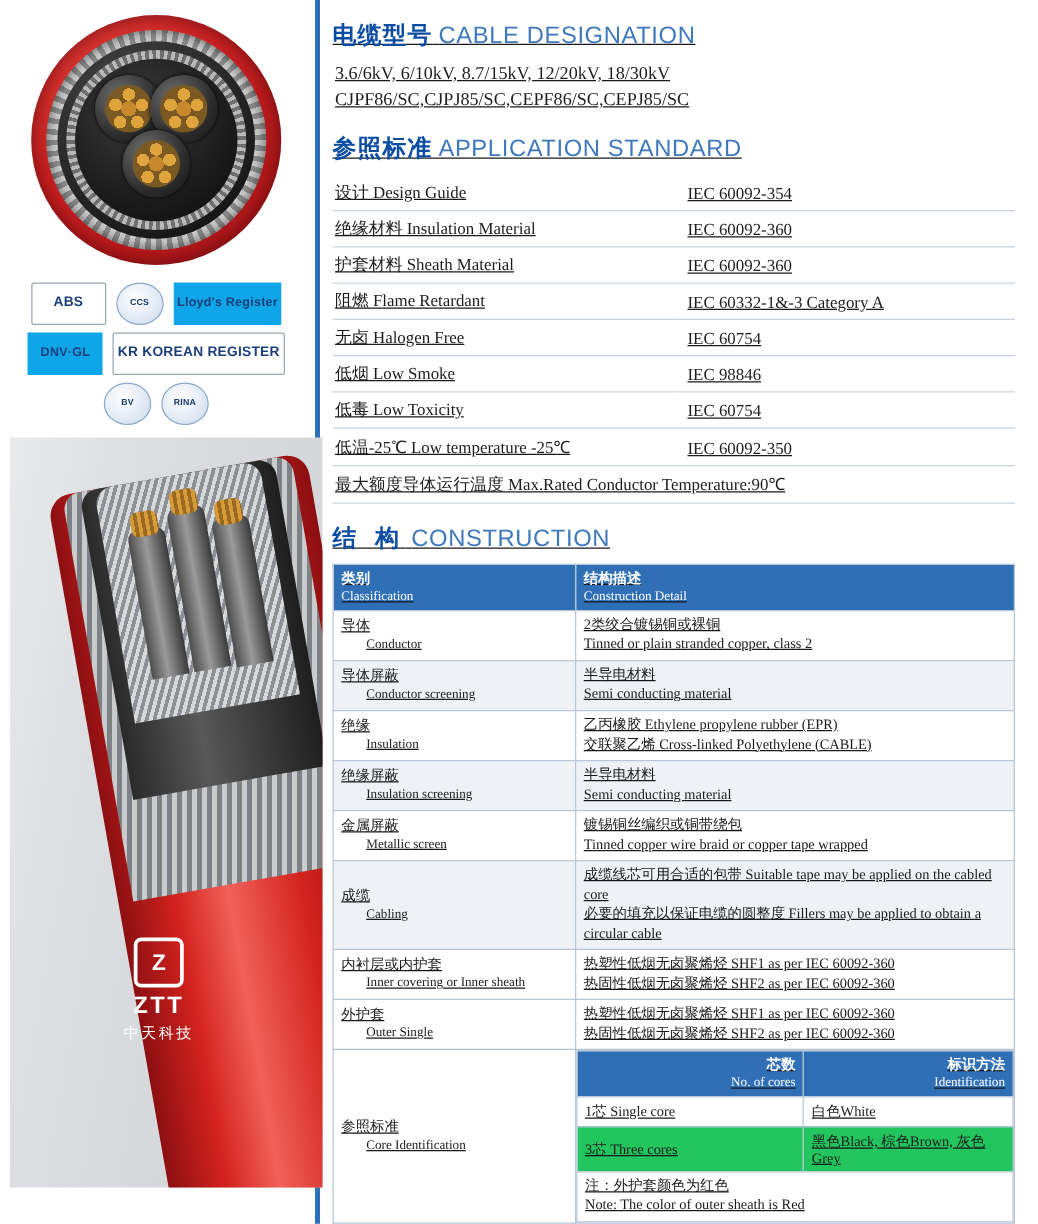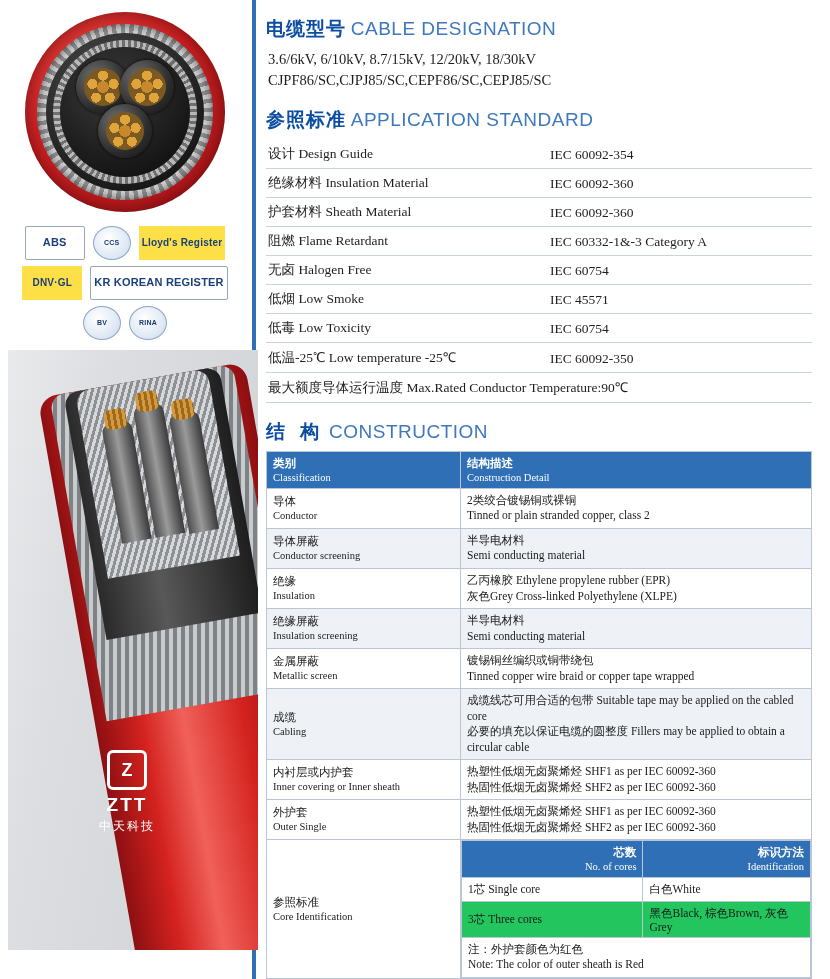--- a/index.html
+++ b/index.html
@@ -97,21 +97,21 @@
   }
   .cert.round {
     border-radius: 50%; width: 38px; min-width: 38px;
     background: radial-gradient(circle at 40% 35%, #ffffff 0%, #dbe6f3 70%, #b9cbe2 100%);
     border: 1px solid #8ba7c8; font-size: 7px; color: #17396e;
   }
   .cert.boxed {
     background: #fff; border: 1px solid #9aa7b5; border-radius: 2px;
     font-size: 11px;
   }
-  .cert.plain { background: #fde047; }
+  .cert.plain { background: #0ea5e9; }
 
   .photo {
     margin: 4px 0 0 0;
     width: 250px; height: 600px;
     background: linear-gradient(100deg, #e9eaec 0%, #dcdee1 28%, #cfd2d6 100%);
     position: relative; overflow: hidden;
   }
   .cable-body {
     position: absolute; left: 28px; top: 30px;
     width: 210px; height: 600px;
@@ -160,20 +160,21 @@
     font-size: 18px; font-weight: bold;
   }
   .logo-en { font-size: 19px; font-weight: bold; letter-spacing: 2px; }
   .logo-cn { font-size: 12px; letter-spacing: 2px; margin-top: 2px; }
 
   
   .right-col {
     flex: 1; padding: 18px 18px 14px 10px;
     border-left: 4px solid #2f6fb5;
     margin-left: 2px;
+    text-decoration: underline;
   }
 
   .sec-title {
     margin: 0 0 8px 0;
     font-size: 19px; line-height: 1.2;
   }
   .sec-title .cn {
     color: #0b4da2; font-weight: bold;
     font-family: "Liberation Sans", sans-serif;
     letter-spacing: 1px;
@@ -208,21 +209,21 @@
   table.constr td, table.constr th {
     border: 1px solid #b9c6d6;
     padding: 4px 6px; text-align: left; vertical-align: middle;
   }
   table.constr thead th {
     background: #2f6fb5; color: #fff; font-weight: bold;
     font-size: 11.5px; line-height: 1.25;
   }
   table.constr thead th .en { font-weight: normal; display: block; font-size: 10.5px; }
   td.cls { width: 194px; background: #fff; line-height: 1.3; }
-  td.cls .en { display: block; font-size: 10.5px; color: #222; }
+  td.cls .en { display: block; font-size: 10.5px; color: #222; margin-left: 20px; }
   td.det { line-height: 1.35; margin-left: 36px; }
   td.det .l { display: block; }
   tr.alt td { background: #eef2f7; }
 
   table.cores {
     width: 100%; border-collapse: collapse; font-size: 11.5px;
   }
   table.cores th {
     background: #2f6fb5; color: #fff; text-align: right;
     border: 1px solid #b9c6d6; padding: 4px 6px; font-weight: bold;
@@ -328,21 +329,21 @@
         <tr>
           <td>阻燃 Flame Retardant</td>
           <td class="c2">IEC 60332-1&amp;-3 Category A</td>
         </tr>
         <tr>
           <td>无卤 Halogen Free</td>
           <td class="c2">IEC 60754</td>
         </tr>
         <tr>
           <td>低烟 Low Smoke</td>
-          <td class="c2">IEC 45571</td>
+          <td class="c2">IEC 98846</td>
         </tr>
         <tr>
           <td>低毒 Low Toxicity</td>
           <td class="c2">IEC 60754</td>
         </tr>
         <tr>
           <td>低温-25℃  Low temperature -25℃</td>
           <td class="c2">IEC 60092-350</td>
         </tr>
         <tr>
@@ -390,21 +391,21 @@
             <span class="l">Semi conducting material</span>
           </td>
         </tr>
         <tr>
           <td class="cls">
             <span>绝缘</span>
             <span class="en">Insulation</span>
           </td>
           <td class="det">
             <span class="l">乙丙橡胶 Ethylene propylene rubber (EPR)</span>
-            <span class="l">灰色Grey Cross-linked Polyethylene (XLPE)</span>
+            <span class="l">交联聚乙烯 Cross-linked Polyethylene (CABLE)</span>
           </td>
         </tr>
         <tr class="alt">
           <td class="cls">
             <span>绝缘屏蔽</span>
             <span class="en">Insulation screening</span>
           </td>
           <td class="det">
             <span class="l">半导电材料</span>
             <span class="l">Semi conducting material</span>

